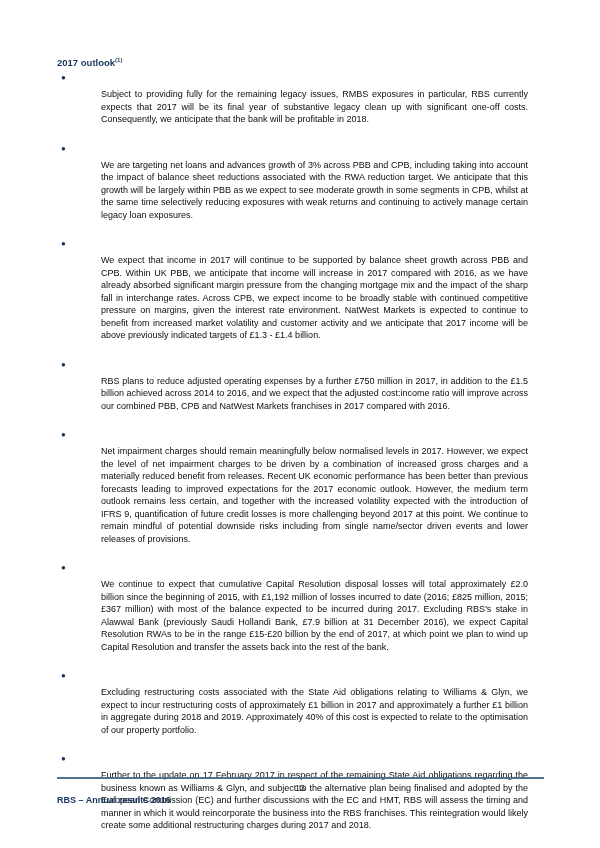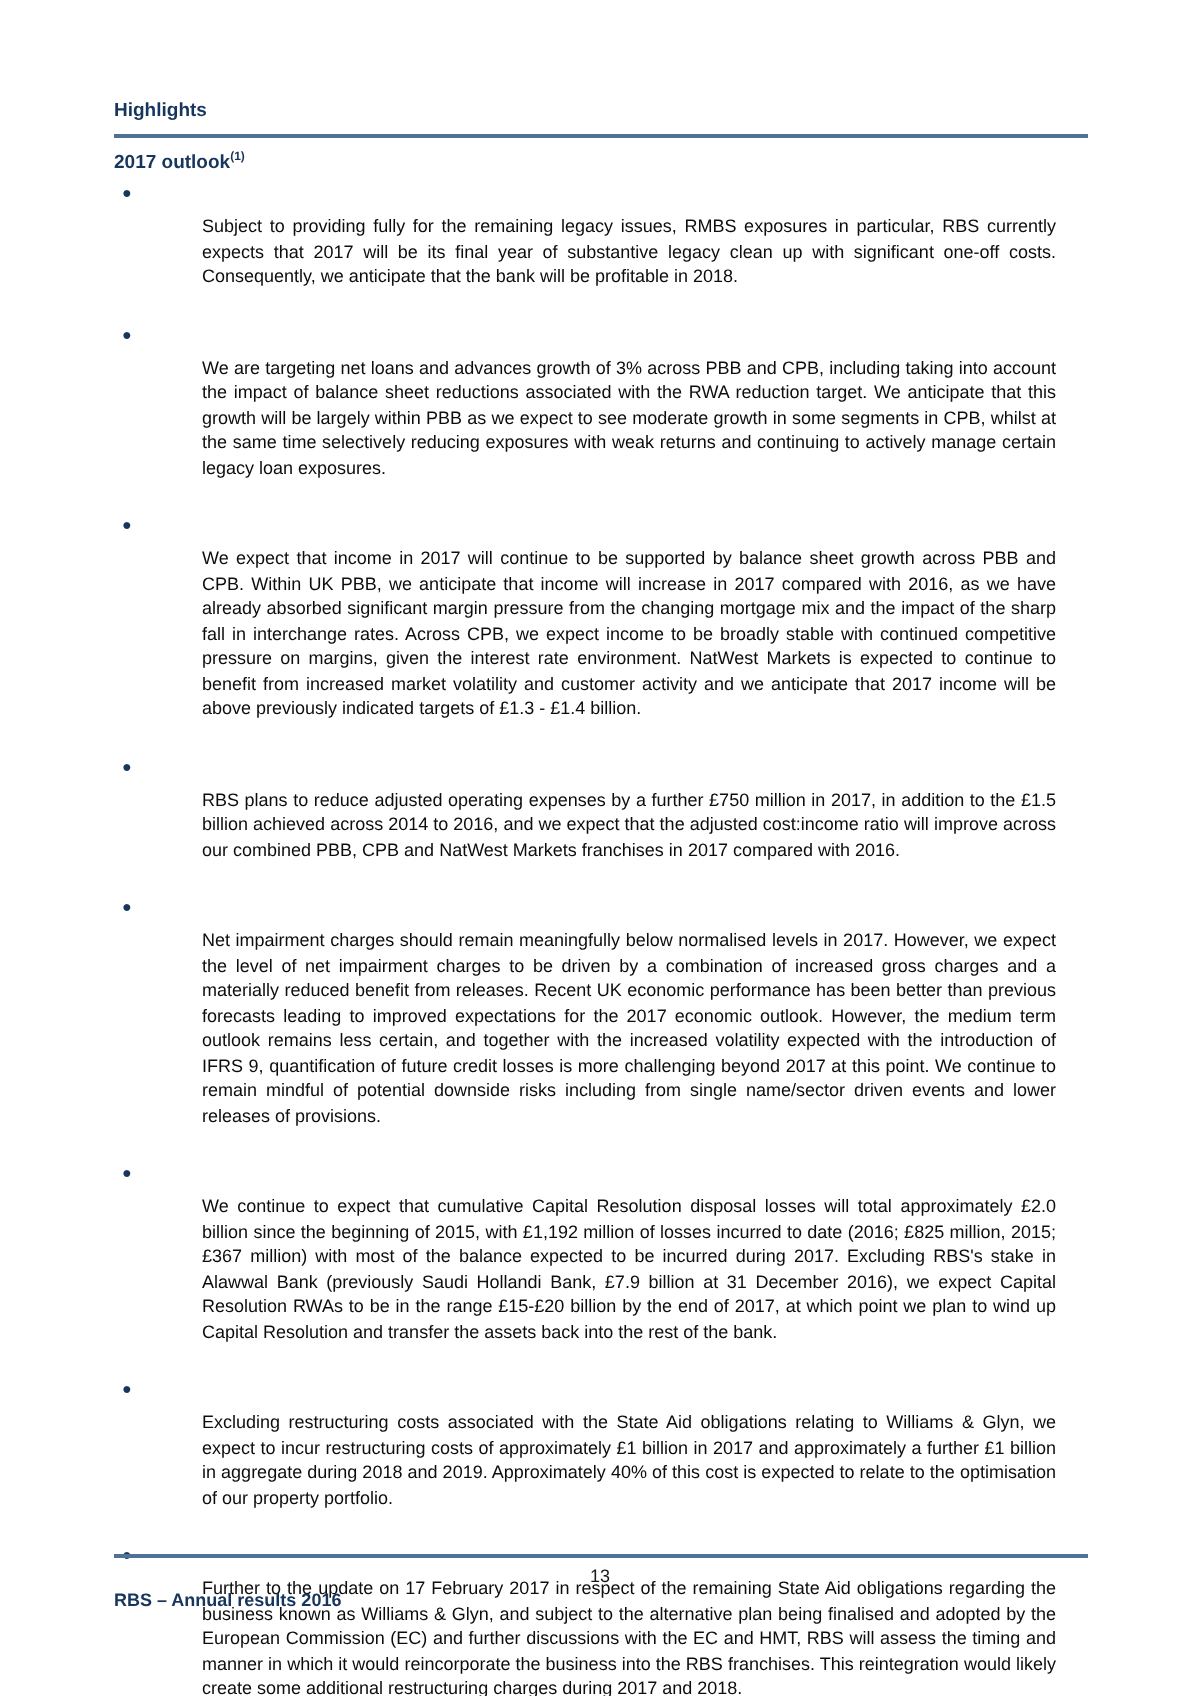--- a/index.html
+++ b/index.html
@@ -99,21 +99,20 @@
     font-weight: bold;
   }
 </style>
 </head>
 <body>
 
 <div class="page">
 
   <div class="content">
 
-    <h1 class="section-title">Highlights</h1>
 
     <h2 class="sub-title"><span>2017 outlook</span><sup>(1)</sup></h2>
 
     <div class="bullet-list">
 
       <div class="bullet-row">
         <span class="bullet-marker">●</span>
         <p class="bullet-text">Subject to providing fully for the remaining legacy issues, RMBS exposures in particular, RBS currently expects that 2017 will be its final year of substantive legacy clean up with significant one-off costs. Consequently, we anticipate that the bank will be profitable in 2018.</p>
       </div>
 

